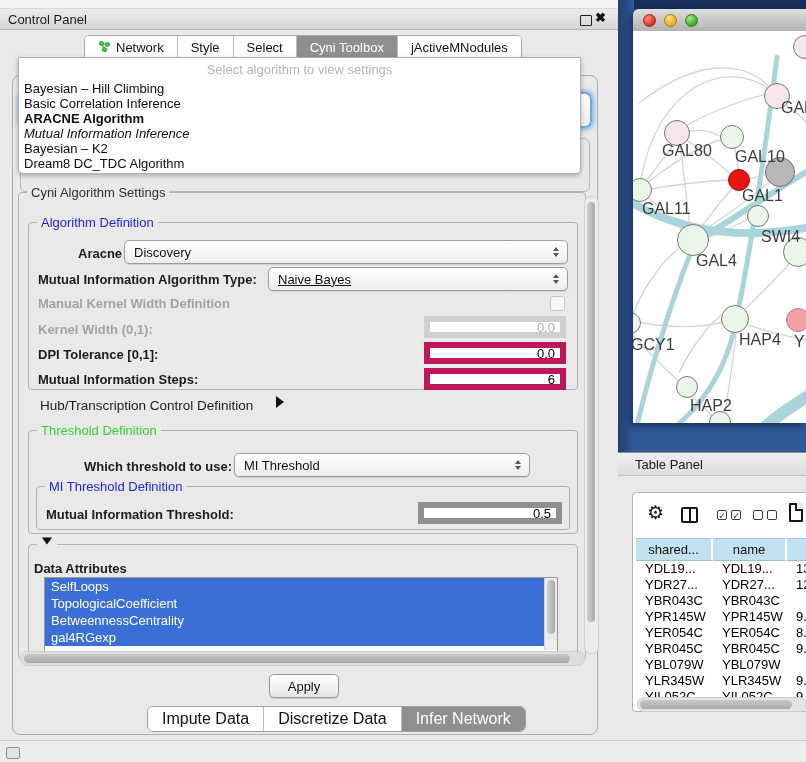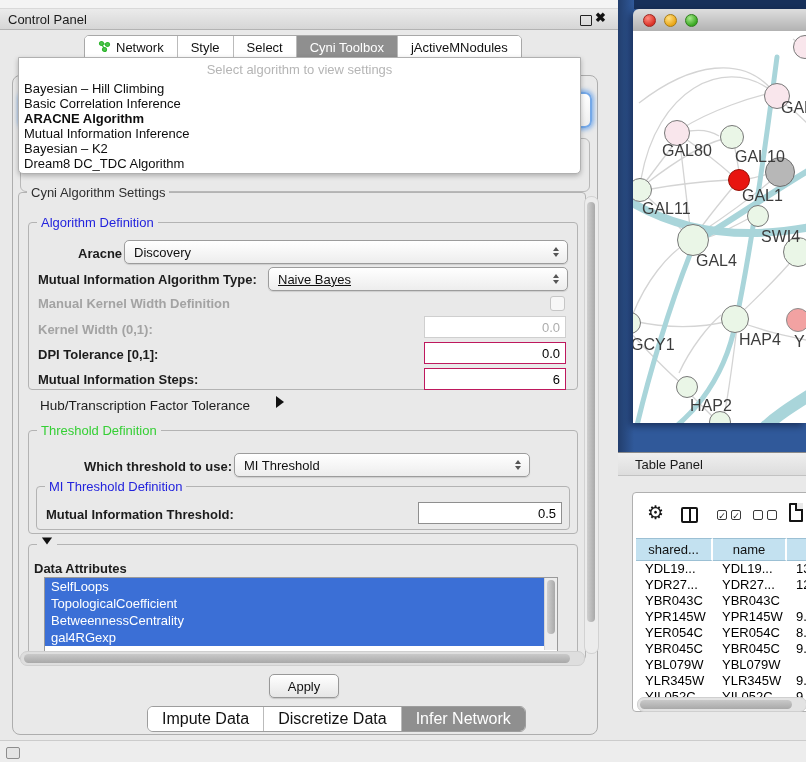--- a/index.html
+++ b/index.html
@@ -44,21 +44,21 @@
   .lbl.b{font-weight:bold;}
   .lbl.dim{color:#a3a3a3;font-weight:bold;}
 
   .combo{position:absolute;display:flex;align-items:center;background:linear-gradient(#ffffff,#ededed);
          border:1px solid #9c9c9c;border-radius:5px;font-size:13px;color:#111;padding-left:9px;
          box-shadow:0 1px 1px rgba(0,0,0,.12);box-sizing:border-box;}
   .arrows{margin-left:auto;display:flex;flex-direction:column;gap:2px;padding:0 8px;}
   .tu{width:0;height:0;border-left:3.5px solid transparent;border-right:3.5px solid transparent;border-bottom:4.5px solid #555;}
   .td{width:0;height:0;border-left:3.5px solid transparent;border-right:3.5px solid transparent;border-top:4.5px solid #555;}
 
-  .field{position:absolute;box-sizing:border-box;background:#fff;border:1px solid #be185d;
+  .field{position:absolute;box-sizing:border-box;background:#fff;border:6px solid #be185d;
          font:13px "Liberation Sans",sans-serif;text-align:right;padding:0 5px;color:#000;}
   .field.dim{border-color:#cfcfcf;color:#adadad;}
   .field.mid{border-color:#8f8f8f;}
   .cb{position:absolute;width:13px;height:13px;border:1px solid #c6c6c6;border-radius:3px;background:#f7f7f7;}
 
   .tri-r{width:0;height:0;border-top:6px solid transparent;border-bottom:6px solid transparent;border-left:8px solid #111;display:inline-block;}
   .tri-dn{width:0;height:0;border-left:6px solid transparent;border-right:6px solid transparent;border-top:8px solid #111;display:inline-block;}
 
   .attr-list{position:absolute;background:#fff;border:1px solid #9a9a9a;}
   .li-sel{height:17px;line-height:17px;background:#3b6fd6;color:#fff;font-size:13px;padding-left:6px;}
@@ -166,21 +166,21 @@
 
   <div class="abs panel"></div>
   <div class="abs focus-combo"></div>
   <div class="abs ghost-grp"></div>
 
   <div class="abs dropdown">
     <div class="dd-prompt nw">Select algorithm to view settings</div>
     <div class="dd-item nw" style="top:23px;">Bayesian – Hill Climbing</div>
     <div class="dd-item nw" style="top:38px;">Basic Correlation Inference</div>
     <div class="dd-item b nw" style="top:53px;">ARACNE Algorithm</div>
-    <div class="dd-item nw" style="top:68px;">Mutual Information Inference</div>
+    <div class="dd-item nw" style="top:68px;font-style:italic;">Mutual Information Inference</div>
     <div class="dd-item nw" style="top:83px;">Bayesian – K2</div>
     <div class="dd-item nw" style="top:98px;">Dream8 DC_TDC Algorithm</div>
   </div>
 
   <div class="grp" style="left:18px;top:192px;width:566px;height:466px;">
     <div class="legend nw">Cyni Algorithm Settings</div>
   </div>
 
   <div class="grp" style="left:28px;top:222px;width:548px;height:166px;">
     <div class="legend t-blue nw">Algorithm Definition</div>
@@ -203,21 +203,21 @@
   </div>
   <div class="lbl dim nw" style="left:38px;top:296px;">Manual Kernel Width Definition</div>
   <div class="cb" style="left:550px;top:296px;"></div>
   <div class="lbl dim nw" style="left:38px;top:322px;">Kernel Width (0,1):</div>
   <input class="field dim" style="left: 424px; top: 316px; width: 142px; height: 22px;" readonly="" value="0.0">
   <div class="lbl b nw" style="left:38px;top:347px;">DPI Tolerance [0,1]:</div>
   <input class="field" style="left: 424px; top: 342px; width: 142px; height: 22px;" readonly="" value="0.0">
   <div class="lbl b nw" style="left:38px;top:372px;">Mutual Information Steps:</div>
   <input class="field" style="left: 424px; top: 368px; width: 142px; height: 22px;" readonly="" value="6">
 
-  <div class="lbl nw" style="left:40px;top:398px;font-size:13.5px;">Hub/Transcription Factor Tolerance</div>
+  <div class="lbl nw" style="left:40px;top:398px;font-size:13.5px;">Hub/Transcription Control Definition</div>
   <span class="abs tri-r" style="left:276px;top:396px;"></span>
 
   <div class="grp" style="left:28px;top:430px;width:548px;height:102px;">
     <div class="legend t-green nw">Threshold Definition</div>
   </div>
   <div class="lbl b nw" style="left:84px;top:459px;">Which threshold to use:</div>
   <div class="combo" style="left:234px;top:453px;width:296px;height:24px;">
     <span>MI Threshold</span>
     <span class="arrows">
         <span class="tu"></span>

